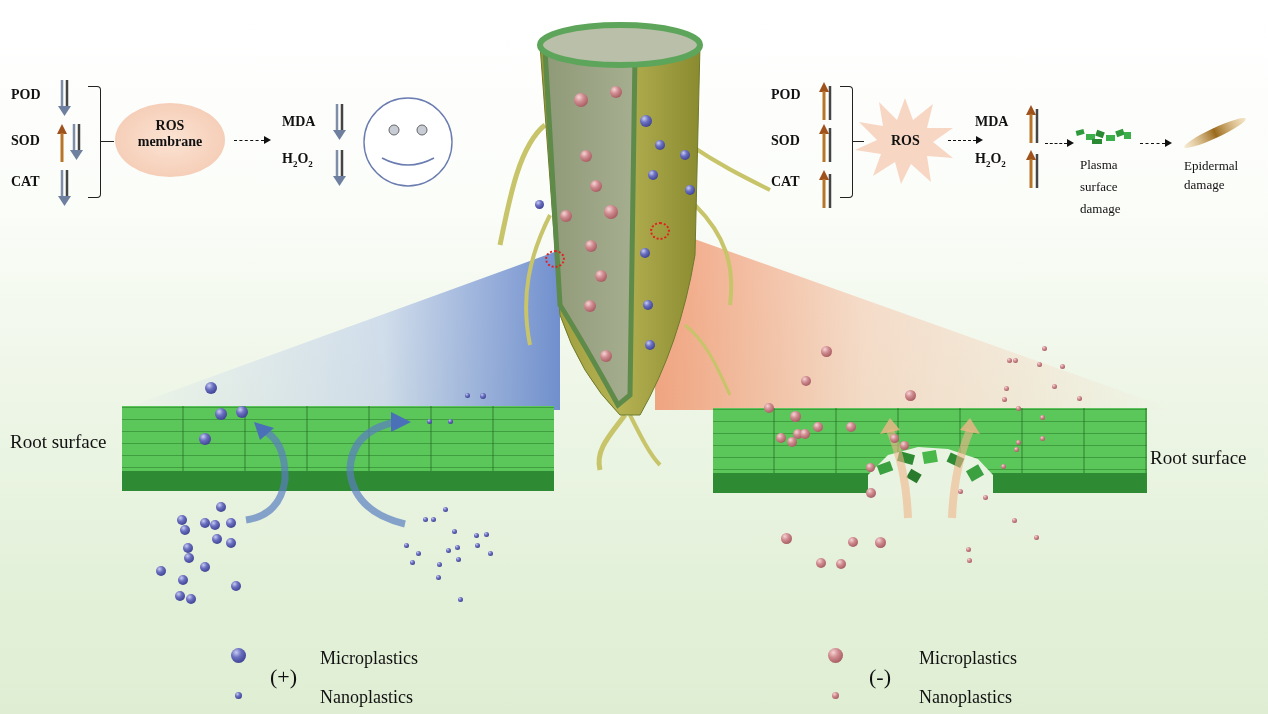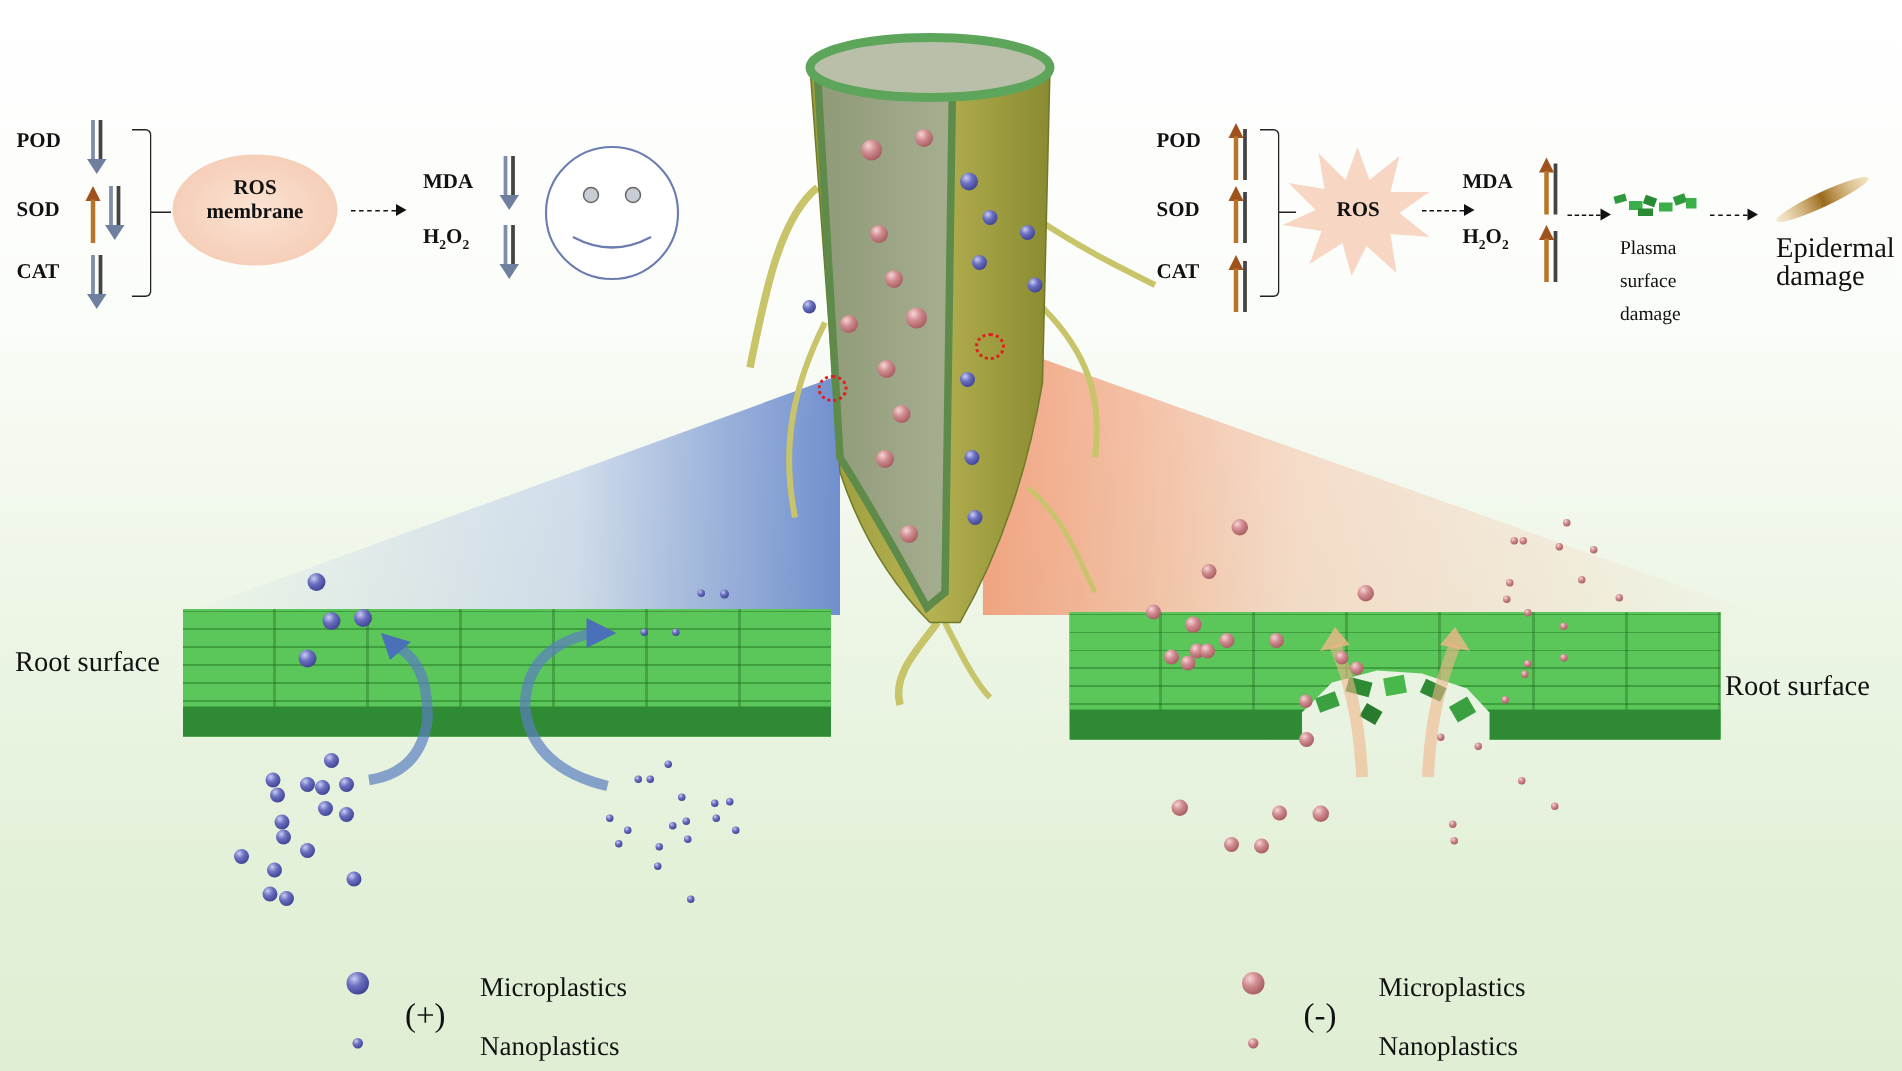--- a/index.html
+++ b/index.html
@@ -213,21 +213,21 @@
   <svg style="left:1180px;top:115px" width="70" height="36">
     <defs>
         <linearGradient id="fib" x1="0" x2="1">
           <stop offset="0" stop-color="#e8c07a" stop-opacity=".3"></stop>
           <stop offset=".5" stop-color="#9a6a1c"></stop>
           <stop offset="1" stop-color="#e8c07a" stop-opacity=".4"></stop>
         </linearGradient>
       </defs>
     <ellipse cx="35" cy="18" rx="34" ry="5" fill="url(#fib)" transform="rotate(-25 35 18)"></ellipse>
   </svg>
-  <div class="abs serif" style="left:1184px;top:156px;font-size:19px;line-height:19px">
+  <div class="abs serif" style="left:1184px;top:156px;font-size:13px;line-height:19px">
     <div>Epidermal</div>
     <div>damage</div>
   </div>
 </div>
 
 <div class="abs serif big" style="left:10px;top:431px">Root surface</div>
 <div class="root-surface" style="left:122px;top:406px;width:432px"></div>
 
 <svg style="left:240px;top:420px" width="60" height="110">
   <path d="M6 100 Q40 95 45 60 Q46 20 22 10" fill="none" stroke="#5a7fc0" stroke-width="7" stroke-opacity=".7"></path>

